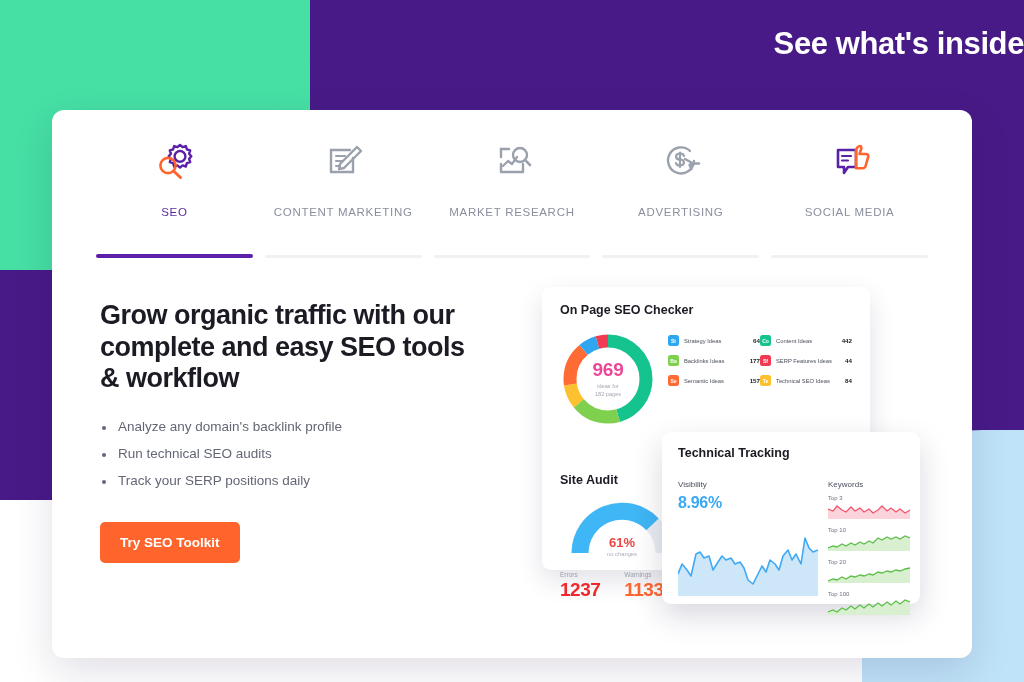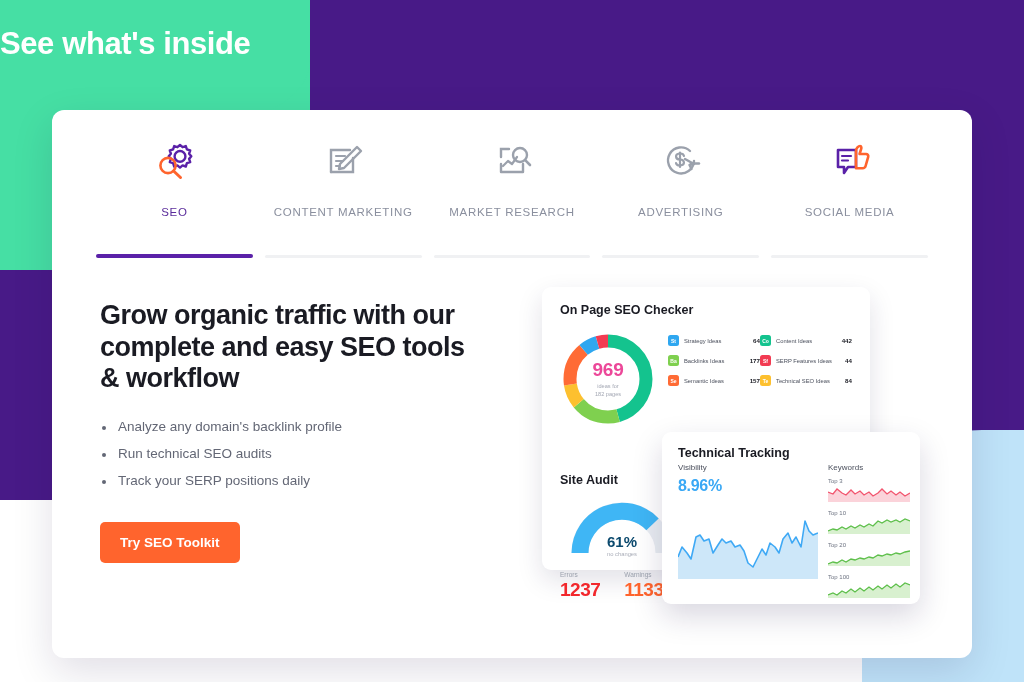--- a/index.html
+++ b/index.html
@@ -34,21 +34,21 @@
     border-top-left-radius:120px 120px;
   }
   .bg-white-bottom {
     position:absolute; left:0; top:500px; width:1024px; height:182px;
     background:#FFFFFF;
   }
 
   
   #page-title {
     position:absolute; left:0; top:26px; width:1024px;
-    text-align:left;
+    text-align:right;
     color:#FFFFFF;
     font-size:31px;
     font-weight:bold;
     letter-spacing:-0.4px;
   }
 
   
   #main-card {
     position:absolute; left:52px; top:110px; width:920px; height:548px;
     background:#FFFFFF;
@@ -140,35 +140,35 @@
 
   .bar-row { display:flex; align-items:center; margin-top:9px; }
   .bar-track { flex:1; height:3px; background:#EDEFF3; border-radius:2px; position:relative; }
   .bar-fill { position:absolute; left:0; top:0; height:3px; background:#57BFFA; border-radius:2px; }
   .bar-label { font-size:5.4px; color:#A3A7B3; width:32px; text-align:right; }
 
   
   #site-audit { margin-top:16px; }
   #gauge-wrap { position:relative; width:112px; height:62px; margin-top:10px; margin-left:6px; }
   .gauge-text { position:absolute; left:0; right:0; bottom:2px; text-align:center; }
-  .gauge-value { font-size:15px; font-weight:bold; color:#0c4a6e; }
+  .gauge-value { font-size:13px; font-weight:bold; color:#ef4444; }
   .gauge-sub { font-size:5.8px; color:#A9ADB8; margin-top:1px; }
   #audit-stats { display:flex; margin-top:12px; }
   .stat { margin-right:24px; }
   .stat-label { font-size:6.5px; color:#9AA0AC; }
   .stat-value { font-size:19px; font-weight:bold; margin-top:1px; letter-spacing:-0.5px; }
 
   
   #position-card {
     position:absolute; left:610px; top:322px; width:258px; height:172px;
     background:#fff; border-radius:9px;
     box-shadow:0 12px 30px rgba(30,20,70,0.17);
     padding:14px 16px;
   }
-  #pt-body { display:flex; margin-top:3px; }
+  #pt-body { display:flex; margin-top:20px; }
   #pt-left { flex:1; }
   .pt-sub { font-size:8px; color:#4A4F5C; }
   #pt-visibility { font-size:16px; font-weight:bold; color:#39A8F5; margin-top:5px; letter-spacing:-0.3px; }
   #pt-chart { margin-top:6px; }
   #pt-right { width:84px; margin-left:10px; }
   .kw-item { margin-bottom:4px; }
   .kw-label { font-size:6px; color:#6C7280; margin-bottom:1px; }
 </style>
 </head>
 <body>

